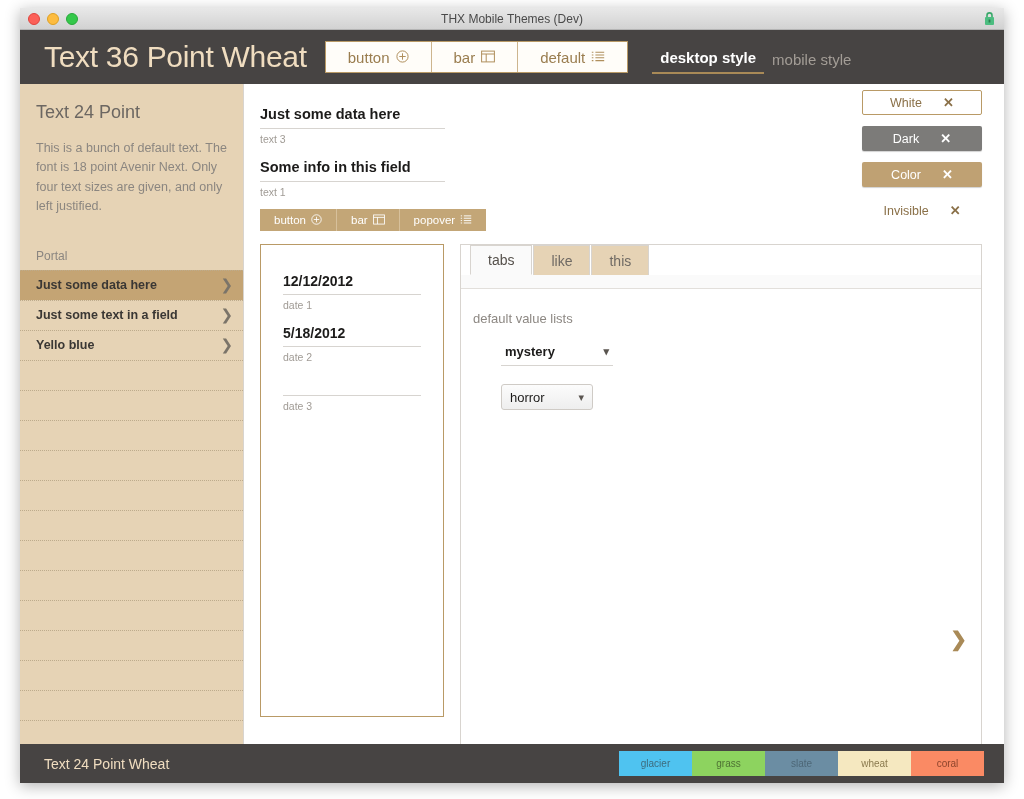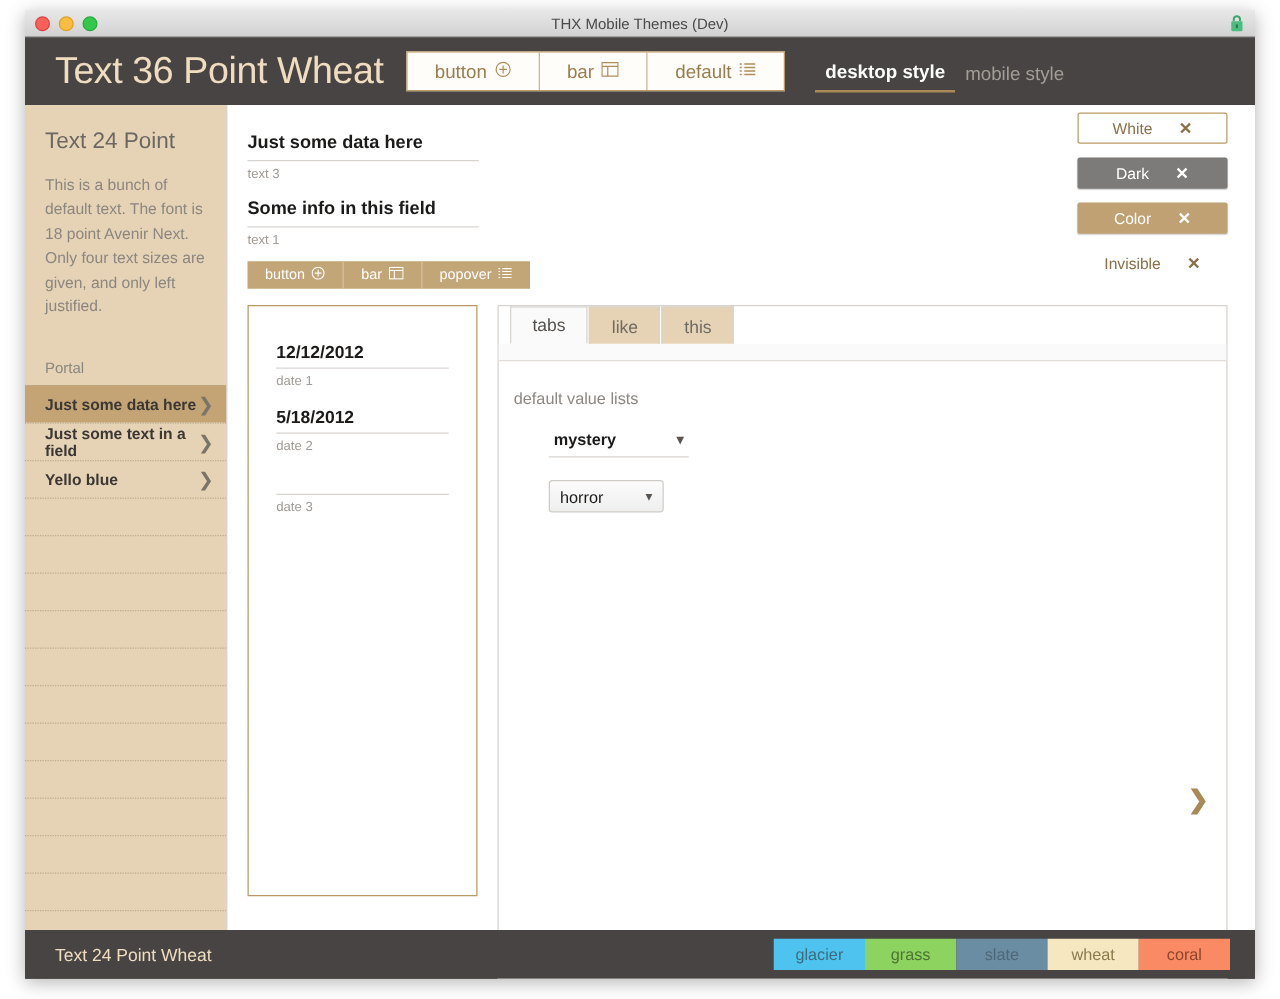--- a/index.html
+++ b/index.html
@@ -11,21 +11,21 @@
     background: #ffffff;
     font-family: "Liberation Sans", sans-serif;
     overflow: hidden;
   }
 
   
   #window {
     position: absolute;
     left: 20px; top: 8px;
     width: 984px; height: 775px;
-    background: #404040;
+    background: #1d4ed8;
     box-shadow: 0 3px 14px rgba(0,0,0,0.30);
     overflow: hidden;
   }
 
   #titlebar {
     position: relative;
     height: 22px;
     background: linear-gradient(to bottom, #e8e8e8, #d2d2d2);
     border-bottom: 1px solid #b4b4b4;
   }
@@ -95,21 +95,21 @@
   
   #body-area {
     position: relative;
     height: 660px;
     background: #ffffff;
     display: flex;
   }
 
   
   #sidebar {
-    width: 162px;
+    width: 224px;
     background: #e6d3b5;
     flex-shrink: 0;
     border-right: 1px solid #d8d4cf;
     overflow: hidden;
   }
   #sidebar-inner { padding: 18px 16px 0 16px; }
   #sidebar h2 {
     font-size: 18px; font-weight: normal; color: #6c6762;
     margin-bottom: 16px;
   }
@@ -272,21 +272,21 @@
     background: #474443;
     display: flex; align-items: center;
     padding: 0 20px 0 24px;
     justify-content: space-between;
   }
   #footer-text { font-size: 14px; color: #f0ddc0; }
   #swatches { display: flex; }
   .swatch {
     width: 73px; height: 25px;
     display: flex; align-items: center; justify-content: center;
-    font-size: 13px;
+    font-size: 10px;
   }
 </style>
 </head>
 <body>
 
 <div id="window">
 
   <div id="titlebar">
     <div id="traffic">
       <div class="light red"></div>

